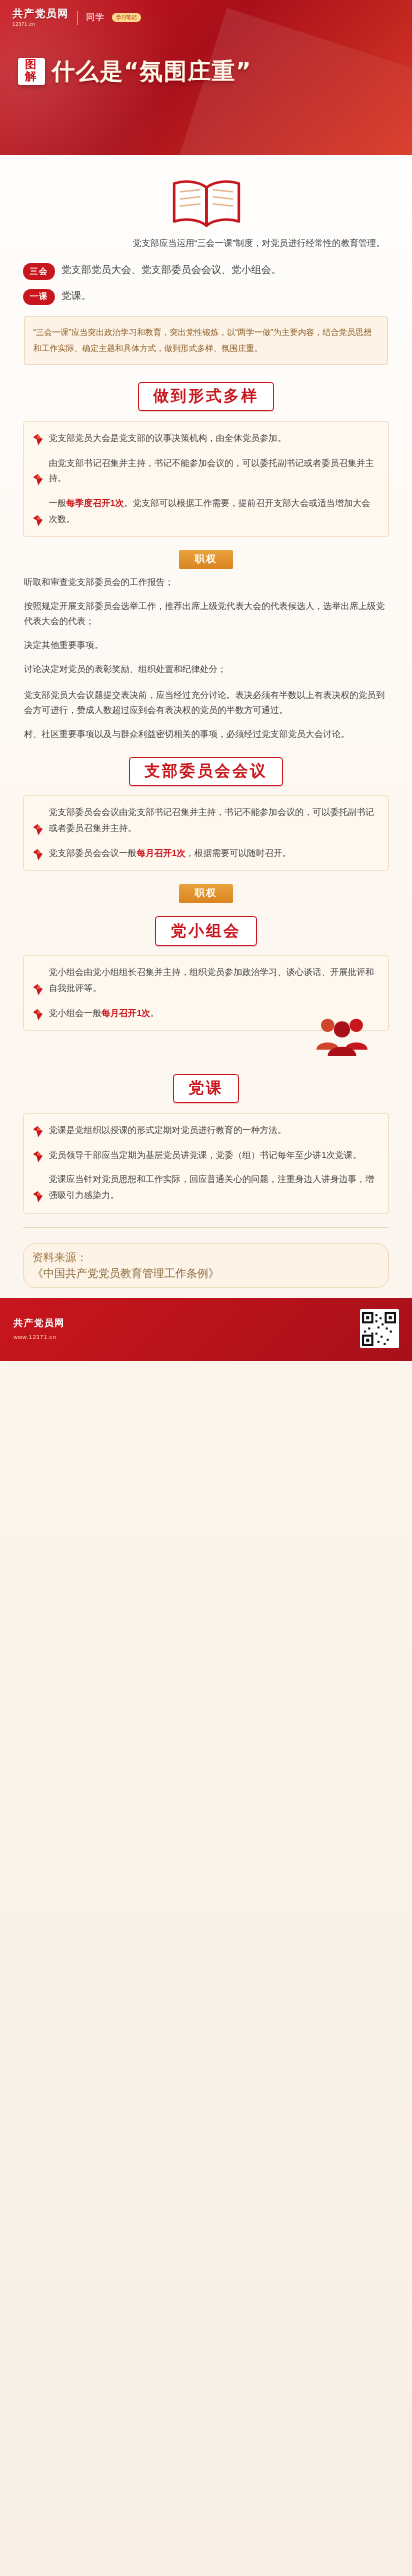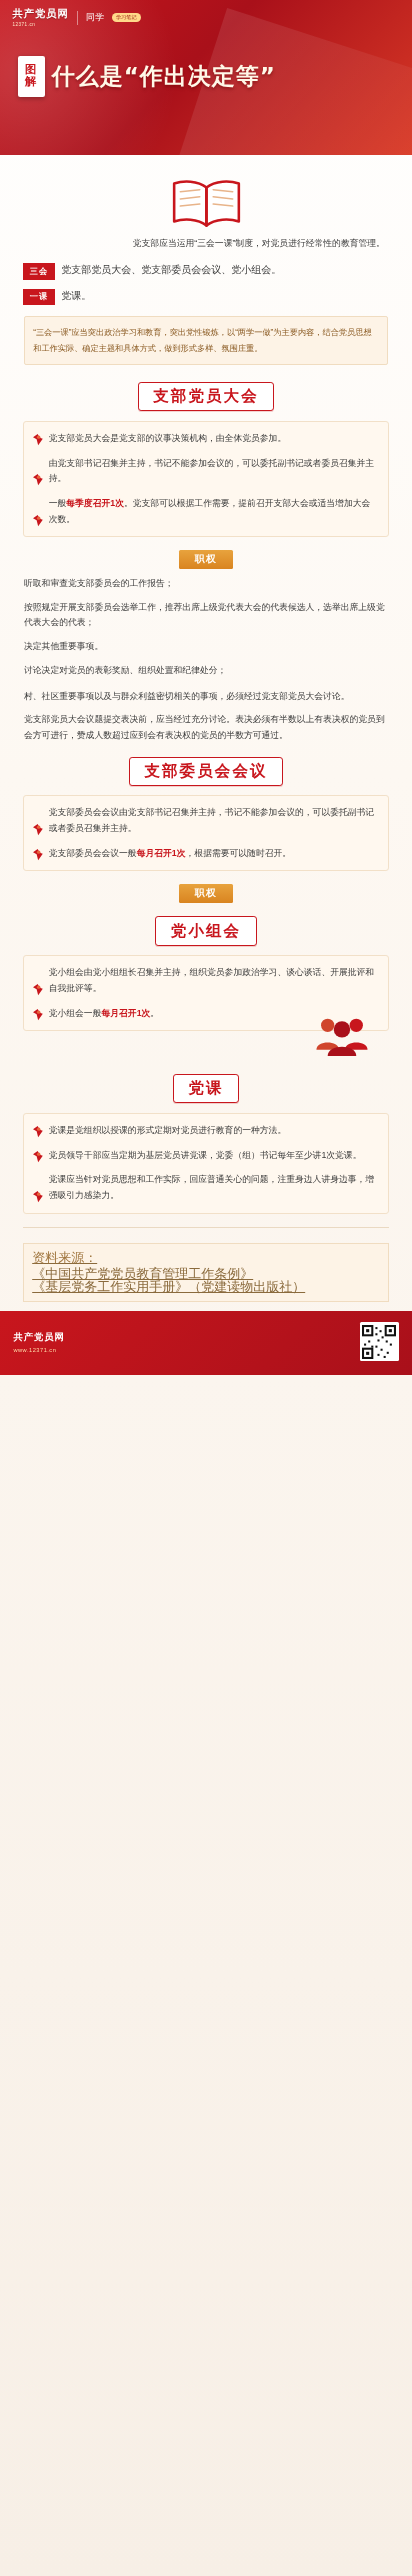--- a/index.html
+++ b/index.html
@@ -80,21 +80,21 @@
   .title-row {
     position: relative;
     z-index: 3;
     display: flex;
     align-items: center;
     gap: 7.2px;
     margin-top: 29px;
     padding-left: 17.5px;
   }
   .title-tag {
-    width: 27px; height: 41px;
+    width: 27px; height: 27px;
     background: #ffffff;
     color: #c8161d;
     font-size: 11.3px;
     font-weight: bold;
     display: flex; align-items:center; justify-content:center;
     border-radius: 2.1px;
     box-shadow: 0 1.5px 4.1px rgba(0,0,0,.25);
     letter-spacing: 0.5px;
     writing-mode: horizontal-tb;
     line-height: 1.05;
@@ -136,21 +136,21 @@
   .chip {
     flex: 0 0 auto;
     min-width: 32px;
     background: #c8161d;
     color: #fff;
     font-size: 8.2px;
     font-weight: bold;
     letter-spacing: 1px;
     text-align: center;
     padding: 2.6px 4.1px;
-    border-radius: 0;
+    border-radius: 8px;
     margin-top: 1px;
   }
   .row-text { font-size: 10px; line-height: 15.5px; color: #3a3a3a; }
   .note {
     background: #fdf3e6;
     border: 0.5px solid #f0dcc0;
     border-radius: 2.1px;
     color: #8a5a22;
     font-size: 8.2px;
     line-height: 16px;
@@ -191,37 +191,36 @@
   .bullet p b { color:#c8161d; font-weight: bold; }
 
   
   .subhead { display:flex; justify-content:center; margin: 12.4px 0 7.2px; }
   .subhead .tag {
     background: linear-gradient(180deg,#e8a33d,#d98420);
     color:#fff; font-size: 9.8px; font-weight:bold; letter-spacing: 1.5px;
     padding: 3.1px 15.5px; border-radius: 1.5px;
     font-family: "DejaVu Sans", sans-serif;
   }
-  .plainlist { display:flex; flex-direction:column; gap: 8.2px; margin: 3.1px 1px 10.3px; }
+  .plainlist { display:flex; flex-direction:column; gap: 8.2px; margin: 3.1px 1px 10.3px; font-family: Liberation Mono, monospace; }
   .plainlist p { margin:0; font-size: 8.8px; line-height: 15.5px; color:#3a3a3a; }
 
   
   .people { display:flex; justify-content:flex-end; padding: 0 15.5px 3.1px; margin-top:-29px; }
 
   
   .src {
     margin: 15.5px 23px 9.3px;
     background: #fdf3e6;
     border: 0.5px solid #f0dcc0;
-    border-radius: 0;
+    border-radius: 12px;
     padding: 7.2px 8.2px;
     color: #8a6a3c;
-    font-size: 13px;
+    font-size: 11px;
     line-height: 13.4px;
-    text-decoration: underline;
   }
   .src .t { color:#a0763f; margin-bottom: 2.1px; }
   .footer {
     background: linear-gradient(135deg,#c8161d,#a9101a);
     padding: 11.3px 13.4px 13.4px;
     display:flex; align-items:center; justify-content:space-between;
     margin-top: 7.2px;
   }
   .footer .f-left { display:flex; flex-direction:column; gap:3.1px; }
   .footer .f-logo { color:#fff; font-size:9.3px; font-weight:bold; letter-spacing:1px; }
@@ -243,21 +242,21 @@
         <div class="brand-logo">共产党员网</div>
         <div class="brand-sub">12371.cn</div>
       </div>
       <div class="brand-divider"></div>
       <div class="brand-name">同学</div>
       <div class="brand-badge">学习笔记</div>
     </div>
 
     <div class="title-row">
       <div class="title-tag">图解</div>
-      <div class="main-title">什么是“作出决定等”</div>
+      <div class="main-title">什么是“氛围庄重”</div>
     </div>
   </div>
 
   <div class="book-wrap">
     <div class="book">
       <svg width="77" height="54" viewBox="0 0 150 104">
         <path d="M75 22 C58 8, 30 8, 12 14 L12 88 C30 82, 58 82, 75 96 Z" fill="#ffffff" stroke="#c8161d" stroke-width="5" stroke-linejoin="round"></path>
         <path d="M75 22 C92 8, 120 8, 138 14 L138 88 C120 82, 92 82, 75 96 Z" fill="#ffffff" stroke="#c8161d" stroke-width="5" stroke-linejoin="round"></path>
         <path d="M75 22 L75 96" stroke="#c8161d" stroke-width="5"></path>
         <path d="M24 30 L62 26 M24 44 L62 40 M24 58 L62 54" stroke="#e8b48a" stroke-width="3" stroke-linecap="round"></path>
@@ -279,21 +278,21 @@
         <div class="row-text">党课。</div>
       </div>
     </div>
 
     <div class="note">“三会一课”应当突出政治学习和教育，突出党性锻炼，以“两学一做”为主要内容，结合党员思想和工作实际、确定主题和具体方式，做到形式多样、氛围庄重。</div>
   </div>
 
   <div class="content section">
     <div class="sec-head">
       <div class="plate">
-        <span>支部党员大会</span>
+        <span>做到形式多样</span>
       </div>
     </div>
 
     <div class="card">
       <div class="bullets">
         <div class="bullet">
           <span class="pin">
             <svg width="11.3" height="13.4" viewBox="0 0 22 26">
                 <path d="M11 2 L15 9 L21 11 L12 24 L9 12 L2 8 Z" fill="#c8161d"></path>
                 <circle cx="13" cy="8" r="3.4" fill="#e8633b"></circle>
@@ -327,22 +326,22 @@
     </div>
 
     <div class="plainlist">
       <p>听取和审查党支部委员会的工作报告；</p>
       <p>按照规定开展支部委员会选举工作，推荐出席上级党代表大会的代表候选人，选举出席上级党代表大会的代表；</p>
       <p>决定其他重要事项。</p>
       <p>讨论决定对党员的表彰奖励、组织处置和纪律处分；</p>
     </div>
 
     <div class="plainlist">
+      <p>党支部党员大会议题提交表决前，应当经过充分讨论。表决必须有半数以上有表决权的党员到会方可进行，赞成人数超过应到会有表决权的党员的半数方可通过。</p>
       <p>村、社区重要事项以及与群众利益密切相关的事项，必须经过党支部党员大会讨论。</p>
-      <p>党支部党员大会议题提交表决前，应当经过充分讨论。表决必须有半数以上有表决权的党员到会方可进行，赞成人数超过应到会有表决权的党员的半数方可通过。</p>
     </div>
   </div>
 
   <div class="content section">
     <div class="sec-head">
       <div class="plate">
         <span>支部委员会会议</span>
       </div>
     </div>
 
@@ -455,21 +454,20 @@
         </div>
       </div>
     </div>
   </div>
 
   <hr class="hr-thin">
 
   <div class="src">
     <div class="t">资料来源：</div>
     <div>《中国共产党党员教育管理工作条例》</div>
-    <div>《基层党务工作实用手册》（党建读物出版社）</div>
   </div>
 
   <div class="footer">
     <div class="f-left">
       <div class="f-logo">共产党员网</div>
       <div class="f-url">www.12371.cn</div>
     </div>
     <div class="qr">
       <svg width="34" height="34" viewBox="0 0 66 66">
         <rect width="66" height="66" fill="#fff"></rect>

